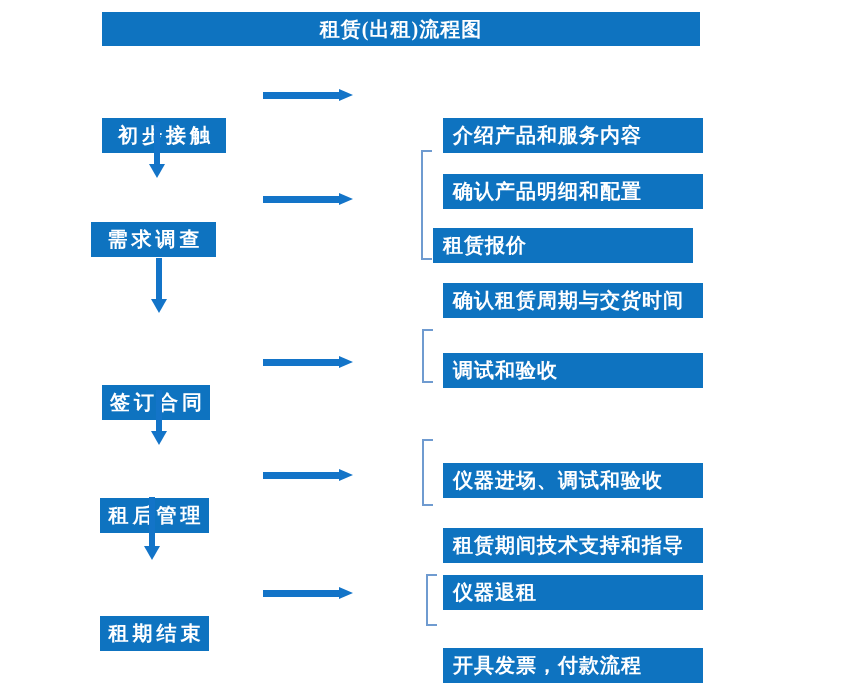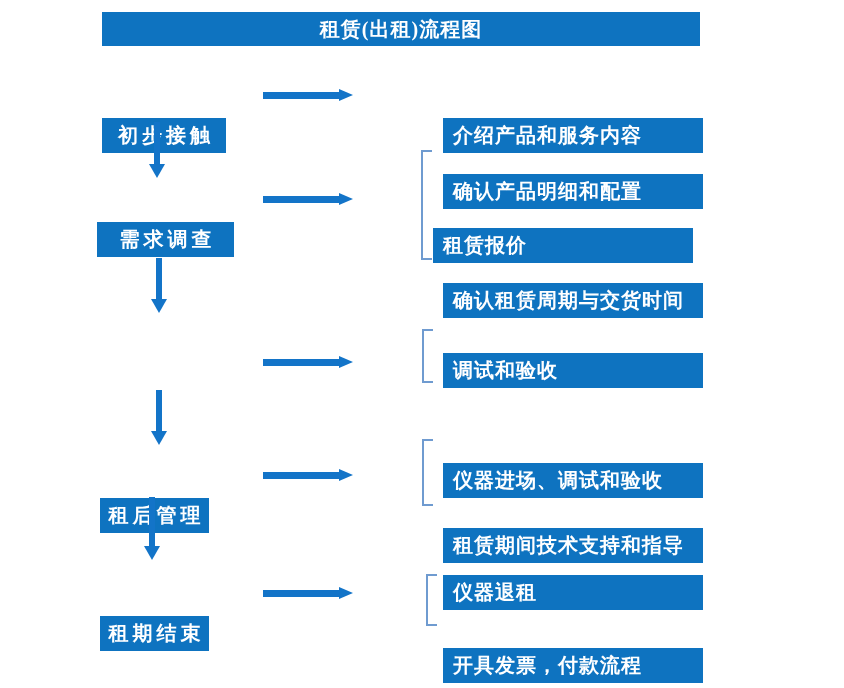--- a/index.html
+++ b/index.html
@@ -57,21 +57,22 @@
 </head>
 <body>
 
 <div class="canvas">
 
   <div class="title-bar">
     <span class="title-text">租赁(出租)流程图</span>
   </div>
 
   <div class="box left" style="left:102px;top:78px;width:124px">初步接触</div>
-  <div class="box left" style="left:97px;top:182px;width:137px">需求调查</div>
+  <div class="box left" style="left:91px;top:182px;width:125px">需求调查</div>
+  <div class="box left" style="left:102px;top:345px;width:108px">签订合同</div>
   <div class="box left" style="left:100px;top:458px;width:109px">租后管理</div>
   <div class="box left" style="left:100px;top:576px;width:109px">租期结束</div>
 
   <div class="varrow" style="left:149px;top:122px;height:56px">
     <i class="vshaft"></i>
     <i class="vhead"></i>
   </div>
   <div class="varrow" style="left:151px;top:258px;height:55px">
     <i class="vshaft"></i>
     <i class="vhead"></i>

